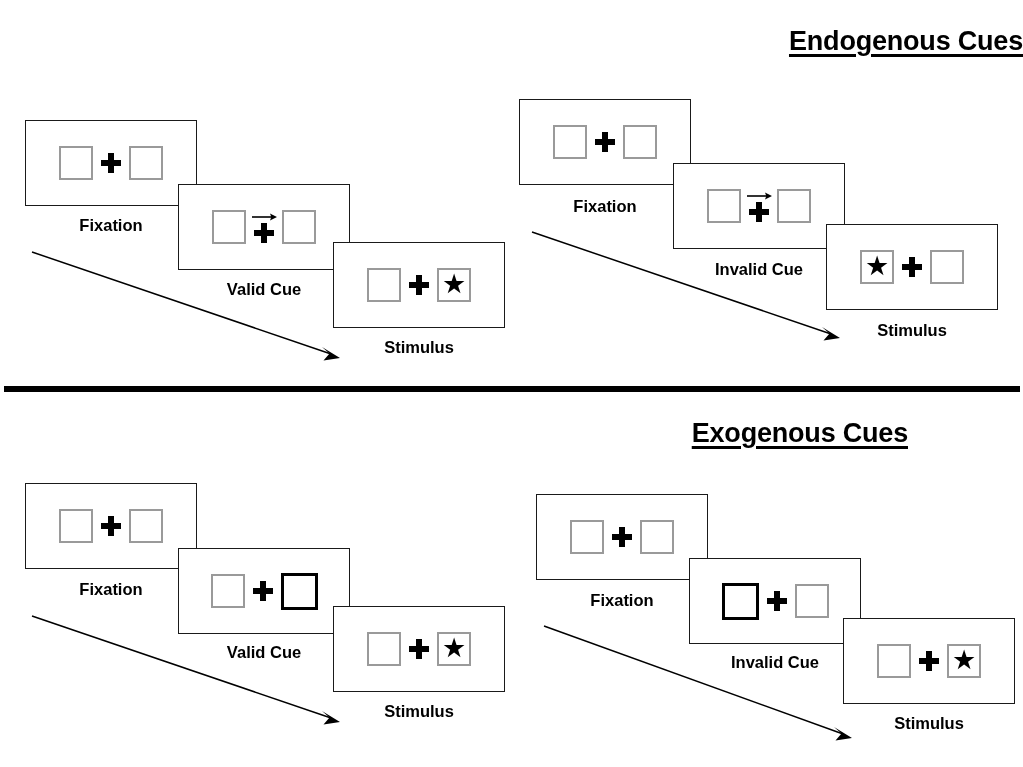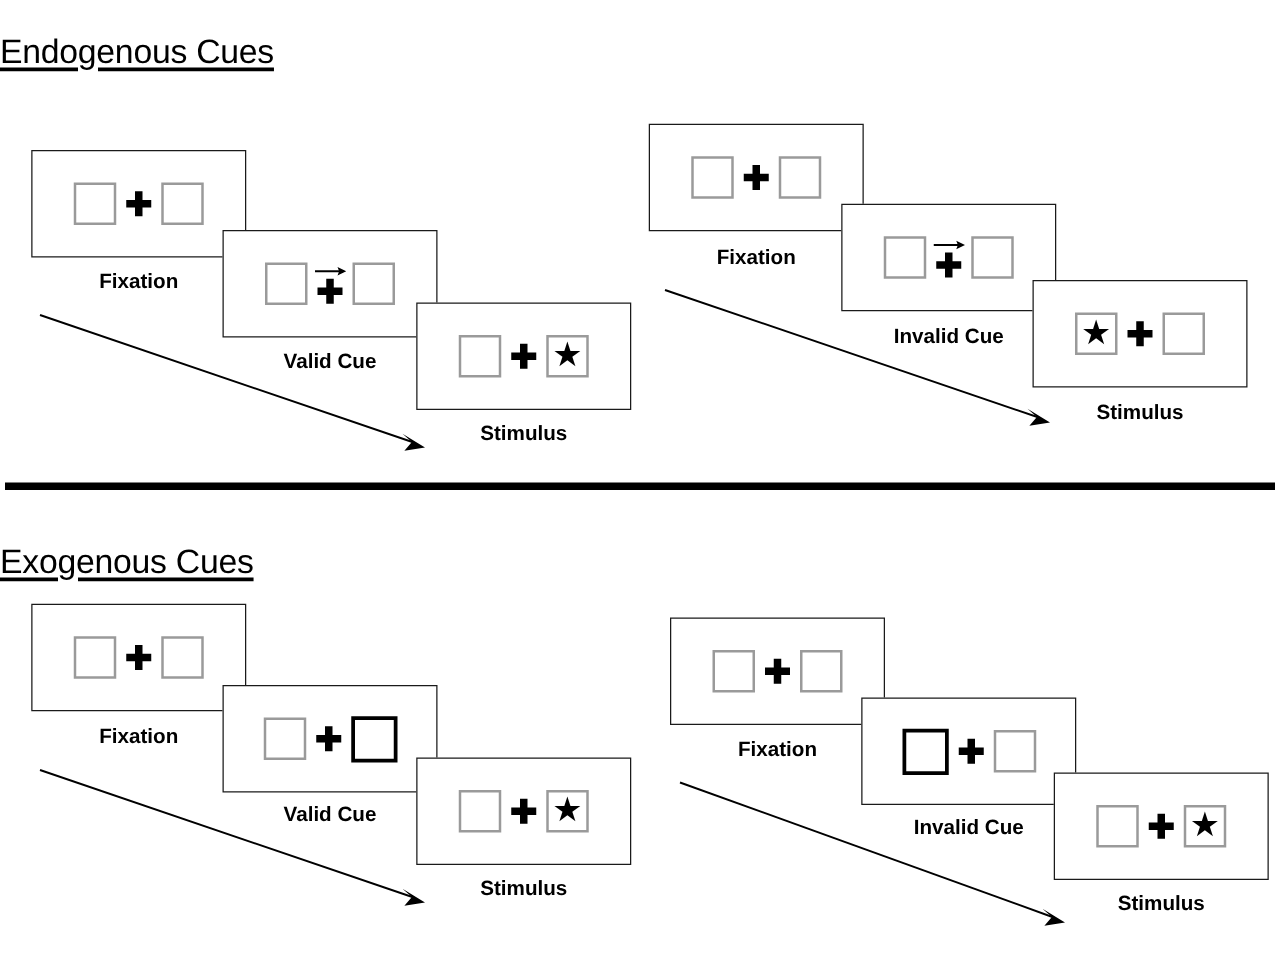--- a/index.html
+++ b/index.html
@@ -16,24 +16,24 @@
     position: relative;
     width: 1023px;
     height: 767px;
     background: #ffffff;
     overflow: hidden;
   }
 
   
   .section-title {
     position: absolute;
-    font-weight: normal;
+    font-weight: bold;
     font-size: 27px;
     letter-spacing: -0.2px;
-    text-align: left;
+    text-align: right;
     white-space: nowrap;
     text-decoration: underline;
     text-underline-offset: 4px;
     text-decoration-thickness: 3px;
   }
 
   
   .divider {
     position: absolute;
     background: #000000;
@@ -226,21 +226,21 @@
   </div>
   <div class="caption" style="left:826px; top:321px; width:172px;">Stimulus</div>
 
   <svg class="time-arrow" style="left:528px; top:228px;" width="320" height="120" viewBox="0 0 320 120">
     <line x1="4" y1="4" x2="303" y2="106" stroke="#000" stroke-width="1.5"></line>
     <path d="M312 110 L294 99 L301.5 105.5 L295.5 112.5 Z" fill="#000"></path>
   </svg>
 
   <div class="divider" style="left:4px; top:386px; width:1016px; height:6px;"></div>
 
-  <div class="section-title" style="left:0; top:434px; width:908px;">Exogenous Cues</div>
+  <div class="section-title" style="left:0; top:418px; width:908px;">Exogenous Cues</div>
 
   <div class="panel" style="left:25px; top:483px; width:172px; height:86px;">
     <div class="panel-inner">
       <div class="ph-box" style="width:34px;height:34px;"></div>
       <div class="centre-stack" style="width:36px;">
         <span class="plus" style="width:20px;height:20px;"></span>
       </div>
       <div class="ph-box" style="width:34px;height:34px;"></div>
     </div>
   </div>

